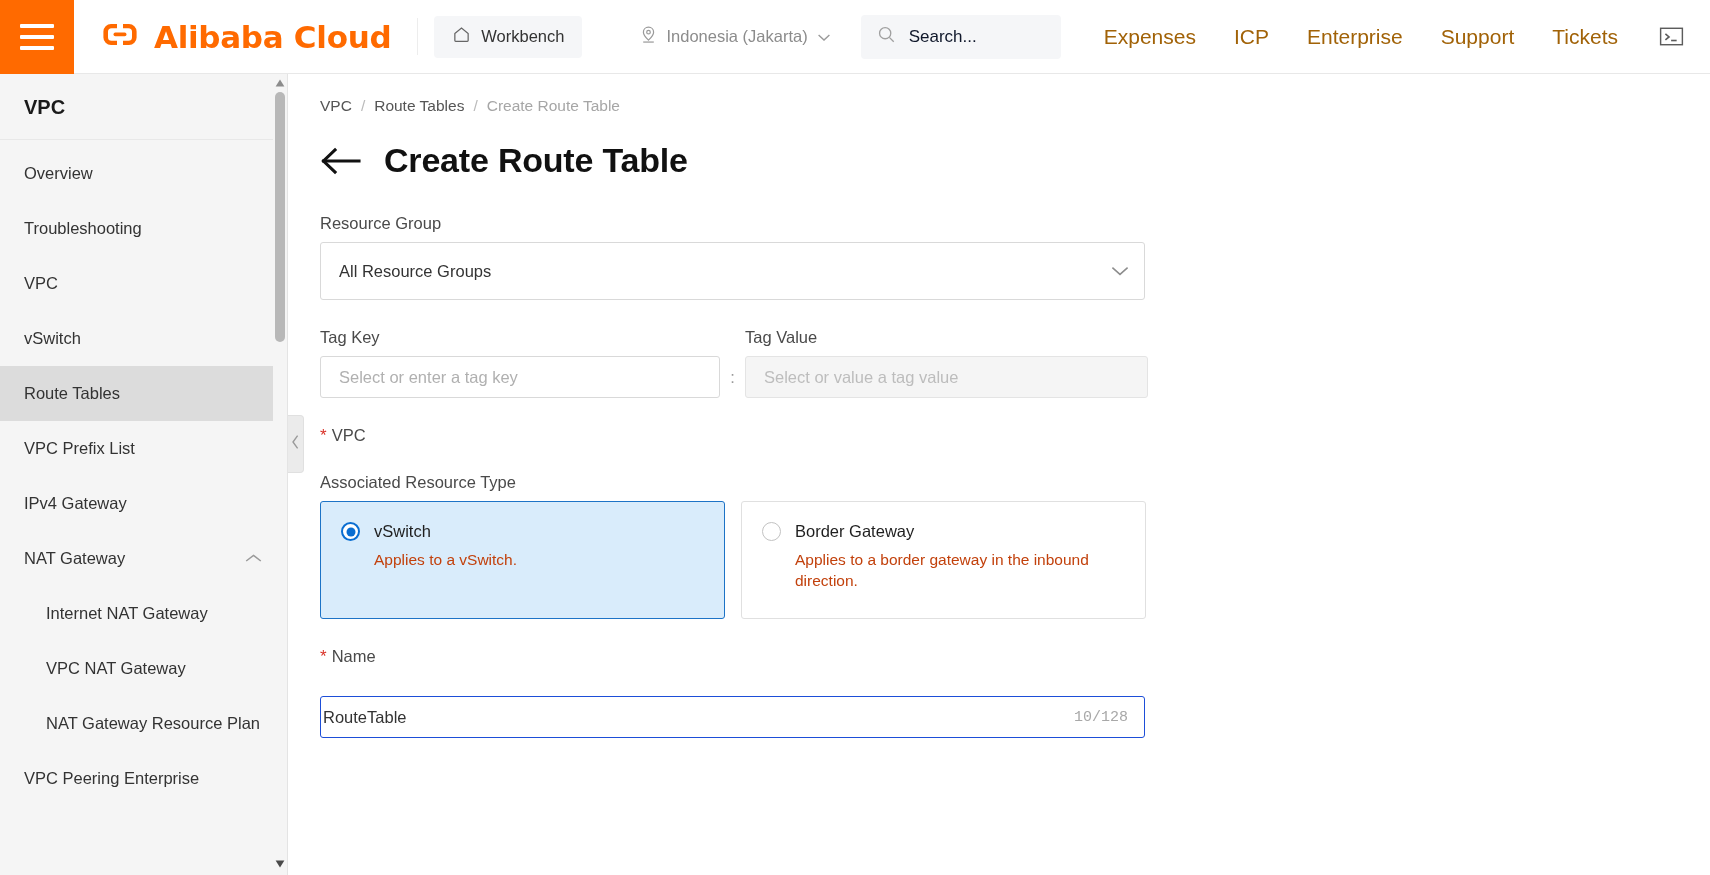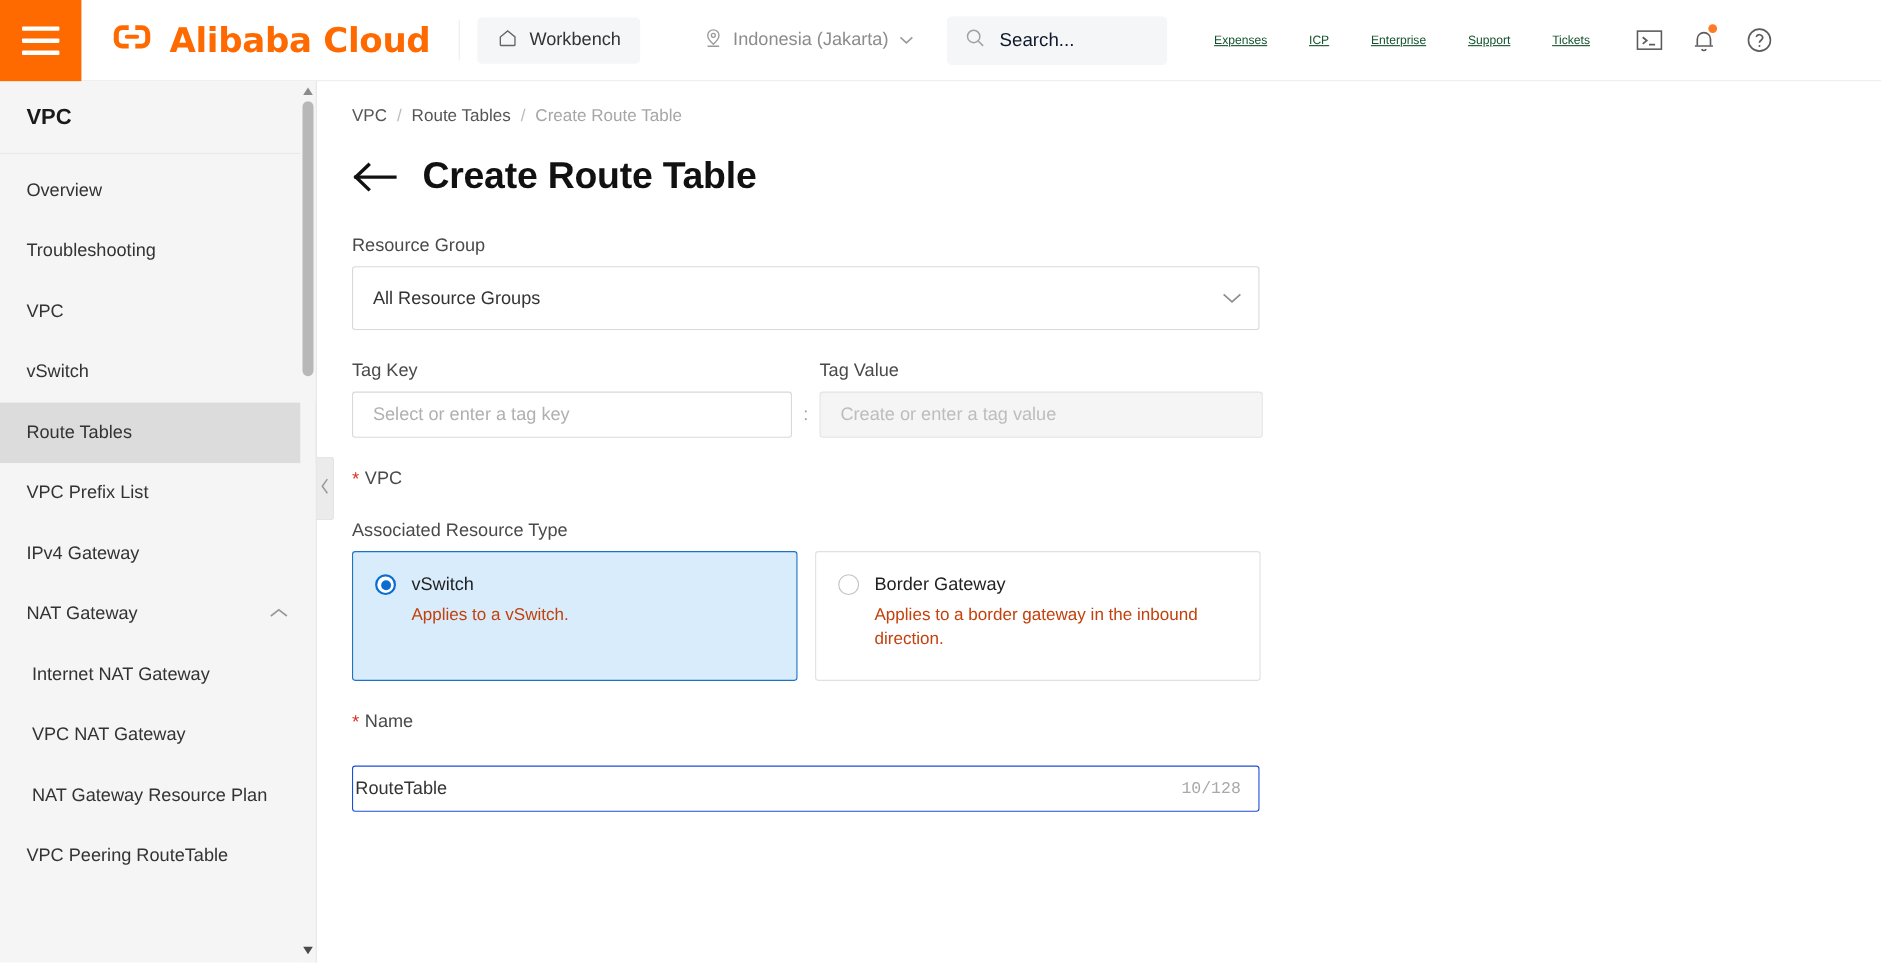--- a/index.html
+++ b/index.html
@@ -52,22 +52,22 @@
 
   .searchbox {
     display: flex; align-items: center; gap: 13px;
     width: 200px; height: 44px; margin: auto 0 auto 30px; padding: 0 16px;
     background: #f5f6f8; border-radius: 4px; cursor: text;
     color: #0f172a; font-size: 17px; flex: 0 0 200px;
   }
 
   .hdr-nav { display: flex; align-items: center; margin-left: 24px; flex: 0 0 auto; }
   .hdr-nav-item {
-    color: #14532d; font-size: 11px; padding: 0 19px; cursor: pointer;
-    line-height: 74px; white-space: nowrap; text-decoration: underline;
+    color: #a16207; font-size: 21px; padding: 0 19px; cursor: pointer;
+    line-height: 74px; white-space: nowrap;
   }
   .hdr-icons { display: flex; align-items: center; margin-left: 10px; flex: 0 0 auto; }
   .hdr-icon {
     width: 50px; height: 74px; display: flex; align-items: center; justify-content: center;
     cursor: pointer; position: relative;
   }
   .notif-dot {
     position: absolute; top: 22px; right: 13px;
     width: 8px; height: 8px; border-radius: 50%; background: #ff7a22;
   }
@@ -84,21 +84,21 @@
     font-size: 20px; font-weight: bold; color: #1a1a1a;
     padding: 22px 24px 20px 24px;
     border-bottom: 1px solid #e8e8e8;
   }
   .side-list { padding-top: 6px; }
   .side-item {
     height: 55px; display: flex; align-items: center; justify-content: space-between;
     padding: 0 24px 0 24px; color: #333; font-size: 16.5px; cursor: pointer;
   }
   .side-item.active { background: #dcdcdc; }
-  .side-item.sub { padding-left: 29px; }
+  .side-item.sub { padding-left: 46px; }
   .side-scroll-track {
     position: absolute; top: 0; right: 0; width: 14px; height: 801px; background: #f5f5f5;
   }
   .side-scroll-up, .side-scroll-down {
     position: absolute; right: 1px; width: 12px; height: 14px;
     display: flex; align-items: center; justify-content: center; cursor: pointer;
   }
   .side-scroll-up { top: 2px; }
   .side-scroll-down { bottom: 4px; }
   .side-scroll-thumb {
@@ -329,21 +329,21 @@
     <div class="side-item sub">
       <span>Internet NAT Gateway</span>
     </div>
     <div class="side-item sub">
       <span>VPC NAT Gateway</span>
     </div>
     <div class="side-item sub">
       <span>NAT Gateway Resource Plan</span>
     </div>
     <div class="side-item">
-      <span>VPC Peering RouteTable</span>
+      <span>VPC Peering Enterprise</span>
     </div>
   </div>
 
   <div class="side-scroll-track">
     <div class="side-scroll-up">
       <svg width="10" height="8" viewBox="0 0 10 8">
           <polygon points="5,0.6 9.4,7.4 0.6,7.4" fill="#8c8c8c"></polygon>
         </svg>
     </div>
     <div class="side-scroll-thumb"></div>
@@ -402,21 +402,21 @@
         <div class="tag-col-key">
           <div class="field-label">Tag Key</div>
           <div class="tag-input">
             <span>Select or enter a tag key</span>
           </div>
         </div>
         <div class="tag-colon">:</div>
         <div class="tag-col-val">
           <div class="field-label">Tag Value</div>
           <div class="tag-input disabled">
-            <span>Create or enter a tag value</span>
+            <span>Select or value a tag value</span>
           </div>
         </div>
       </div>
     </div>
 
     <div class="field-block">
       <div class="field-label">
         <span class="req">*</span>
         <span>VPC</span>
       </div>

